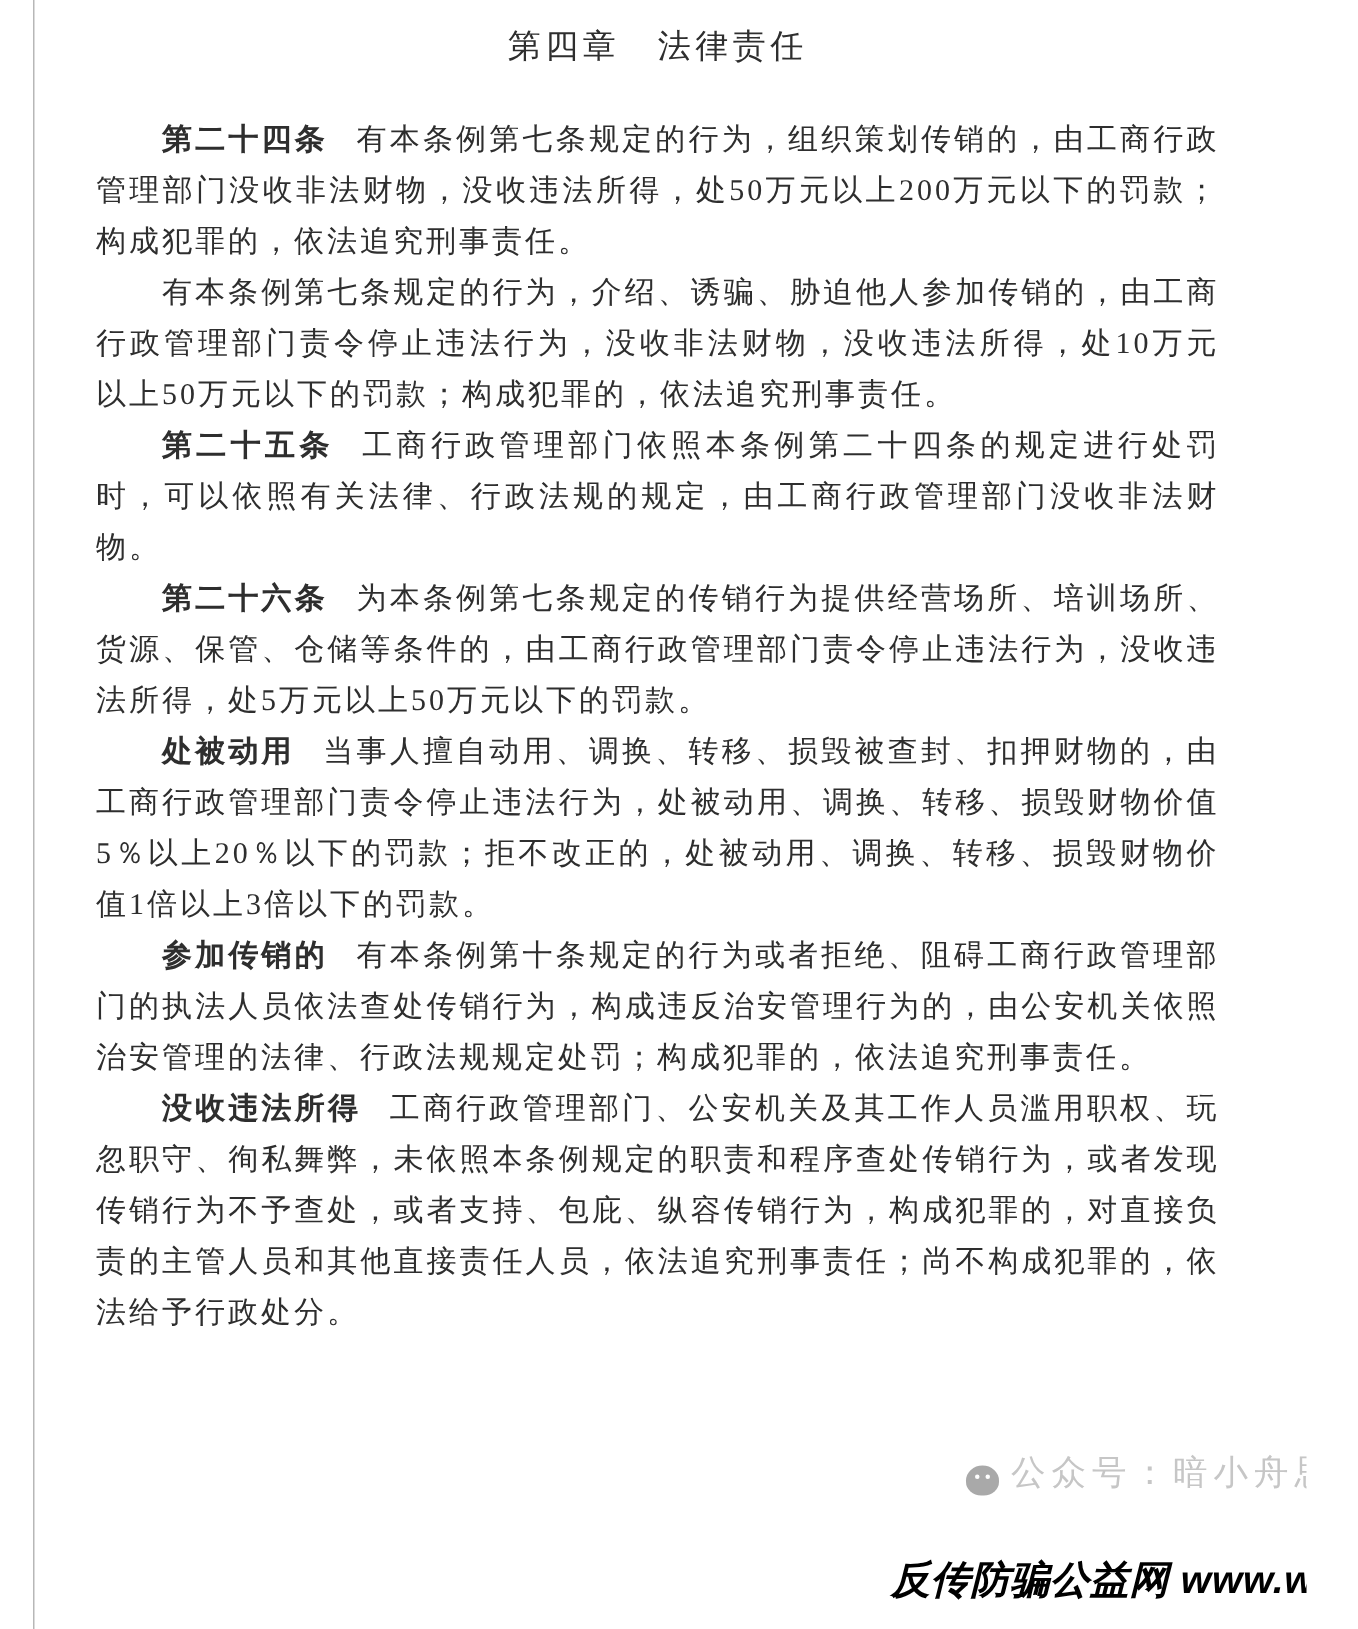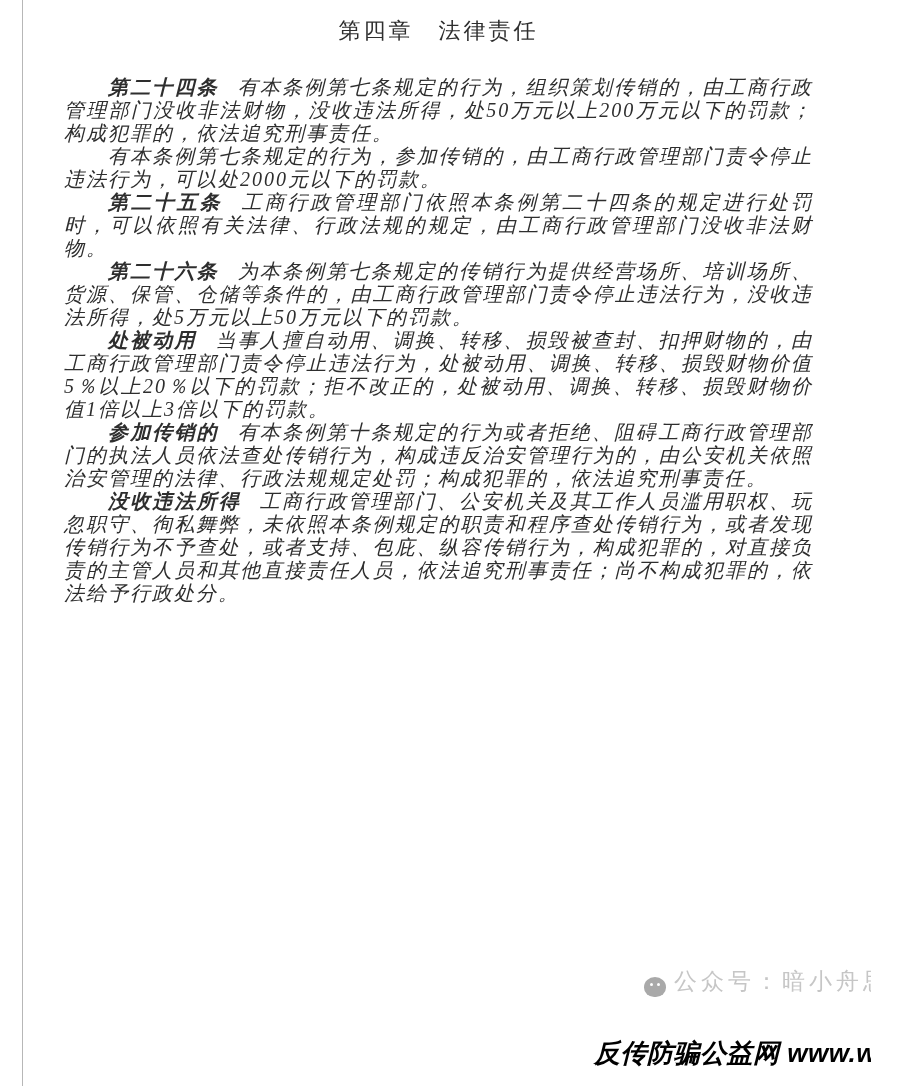--- a/index.html
+++ b/index.html
@@ -31,26 +31,25 @@
     text-align: center;
     font-size: 22px;
     line-height: 30px;
     letter-spacing: 3px;
     margin: 0 0 30px 0;
     font-weight: normal;
   }
   p.para {
     margin: 0;
     font-size: 20px;
-    line-height: 23px;
+    line-height: 34px;
     letter-spacing: 2px;
     text-align: justify;
     text-indent: 44px;
     word-break: break-all;
-    font-style: italic;
   }
   p.para .num:not(:empty) {
     font-weight: bold;
     margin-right: 0.95em;
     letter-spacing: 2px;
   }
   
   .wm-gray {
     position: absolute;
     top: 966px; left: 644px;
@@ -100,22 +99,22 @@
 
 <div class="page">
   <div class="left-rule"></div>
 
   <div class="content">
 
     <h2 class="chapter-title">第四章　法律责任</h2>
 
     <p class="para"><span class="num">第二十四条</span><span>有本条例第七条规定的行为，组织策划传销的，由工商行政管理部门没收非法财物，没收违法所得，处50万元以上200万元以下的罚款；构成犯罪的，依法追究刑事责任。</span></p>
 
+    <p class="para"><span class="num"></span><span>有本条例第七条规定的行为，介绍、诱骗、胁迫他人参加传销的，由工商行政管理部门责令停止违法行为，没收非法财物，没收违法所得，处10万元以上50万元以下的罚款；构成犯罪的，依法追究刑事责任。</span></p>
 
-    <p class="para"><span class="num"></span><span>有本条例第七条规定的行为，参加传销的，由工商行政管理部门责令停止违法行为，可以处2000元以下的罚款。</span></p>
 
     <p class="para"><span class="num">第二十五条</span><span>工商行政管理部门依照本条例第二十四条的规定进行处罚时，可以依照有关法律、行政法规的规定，由工商行政管理部门没收非法财物。</span></p>
 
     <p class="para"><span class="num">第二十六条</span><span>为本条例第七条规定的传销行为提供经营场所、培训场所、货源、保管、仓储等条件的，由工商行政管理部门责令停止违法行为，没收违法所得，处5万元以上50万元以下的罚款。</span></p>
 
 
     <p class="para"><span class="num">处被动用</span><span>当事人擅自动用、调换、转移、损毁被查封、扣押财物的，由工商行政管理部门责令停止违法行为，处被动用、调换、转移、损毁财物价值5％以上20％以下的罚款；拒不改正的，处被动用、调换、转移、损毁财物价值1倍以上3倍以下的罚款。</span></p>
 
     <p class="para"><span class="num">参加传销的</span><span>有本条例第十条规定的行为或者拒绝、阻碍工商行政管理部门的执法人员依法查处传销行为，构成违反治安管理行为的，由公安机关依照治安管理的法律、行政法规规定处罚；构成犯罪的，依法追究刑事责任。</span></p>
 

